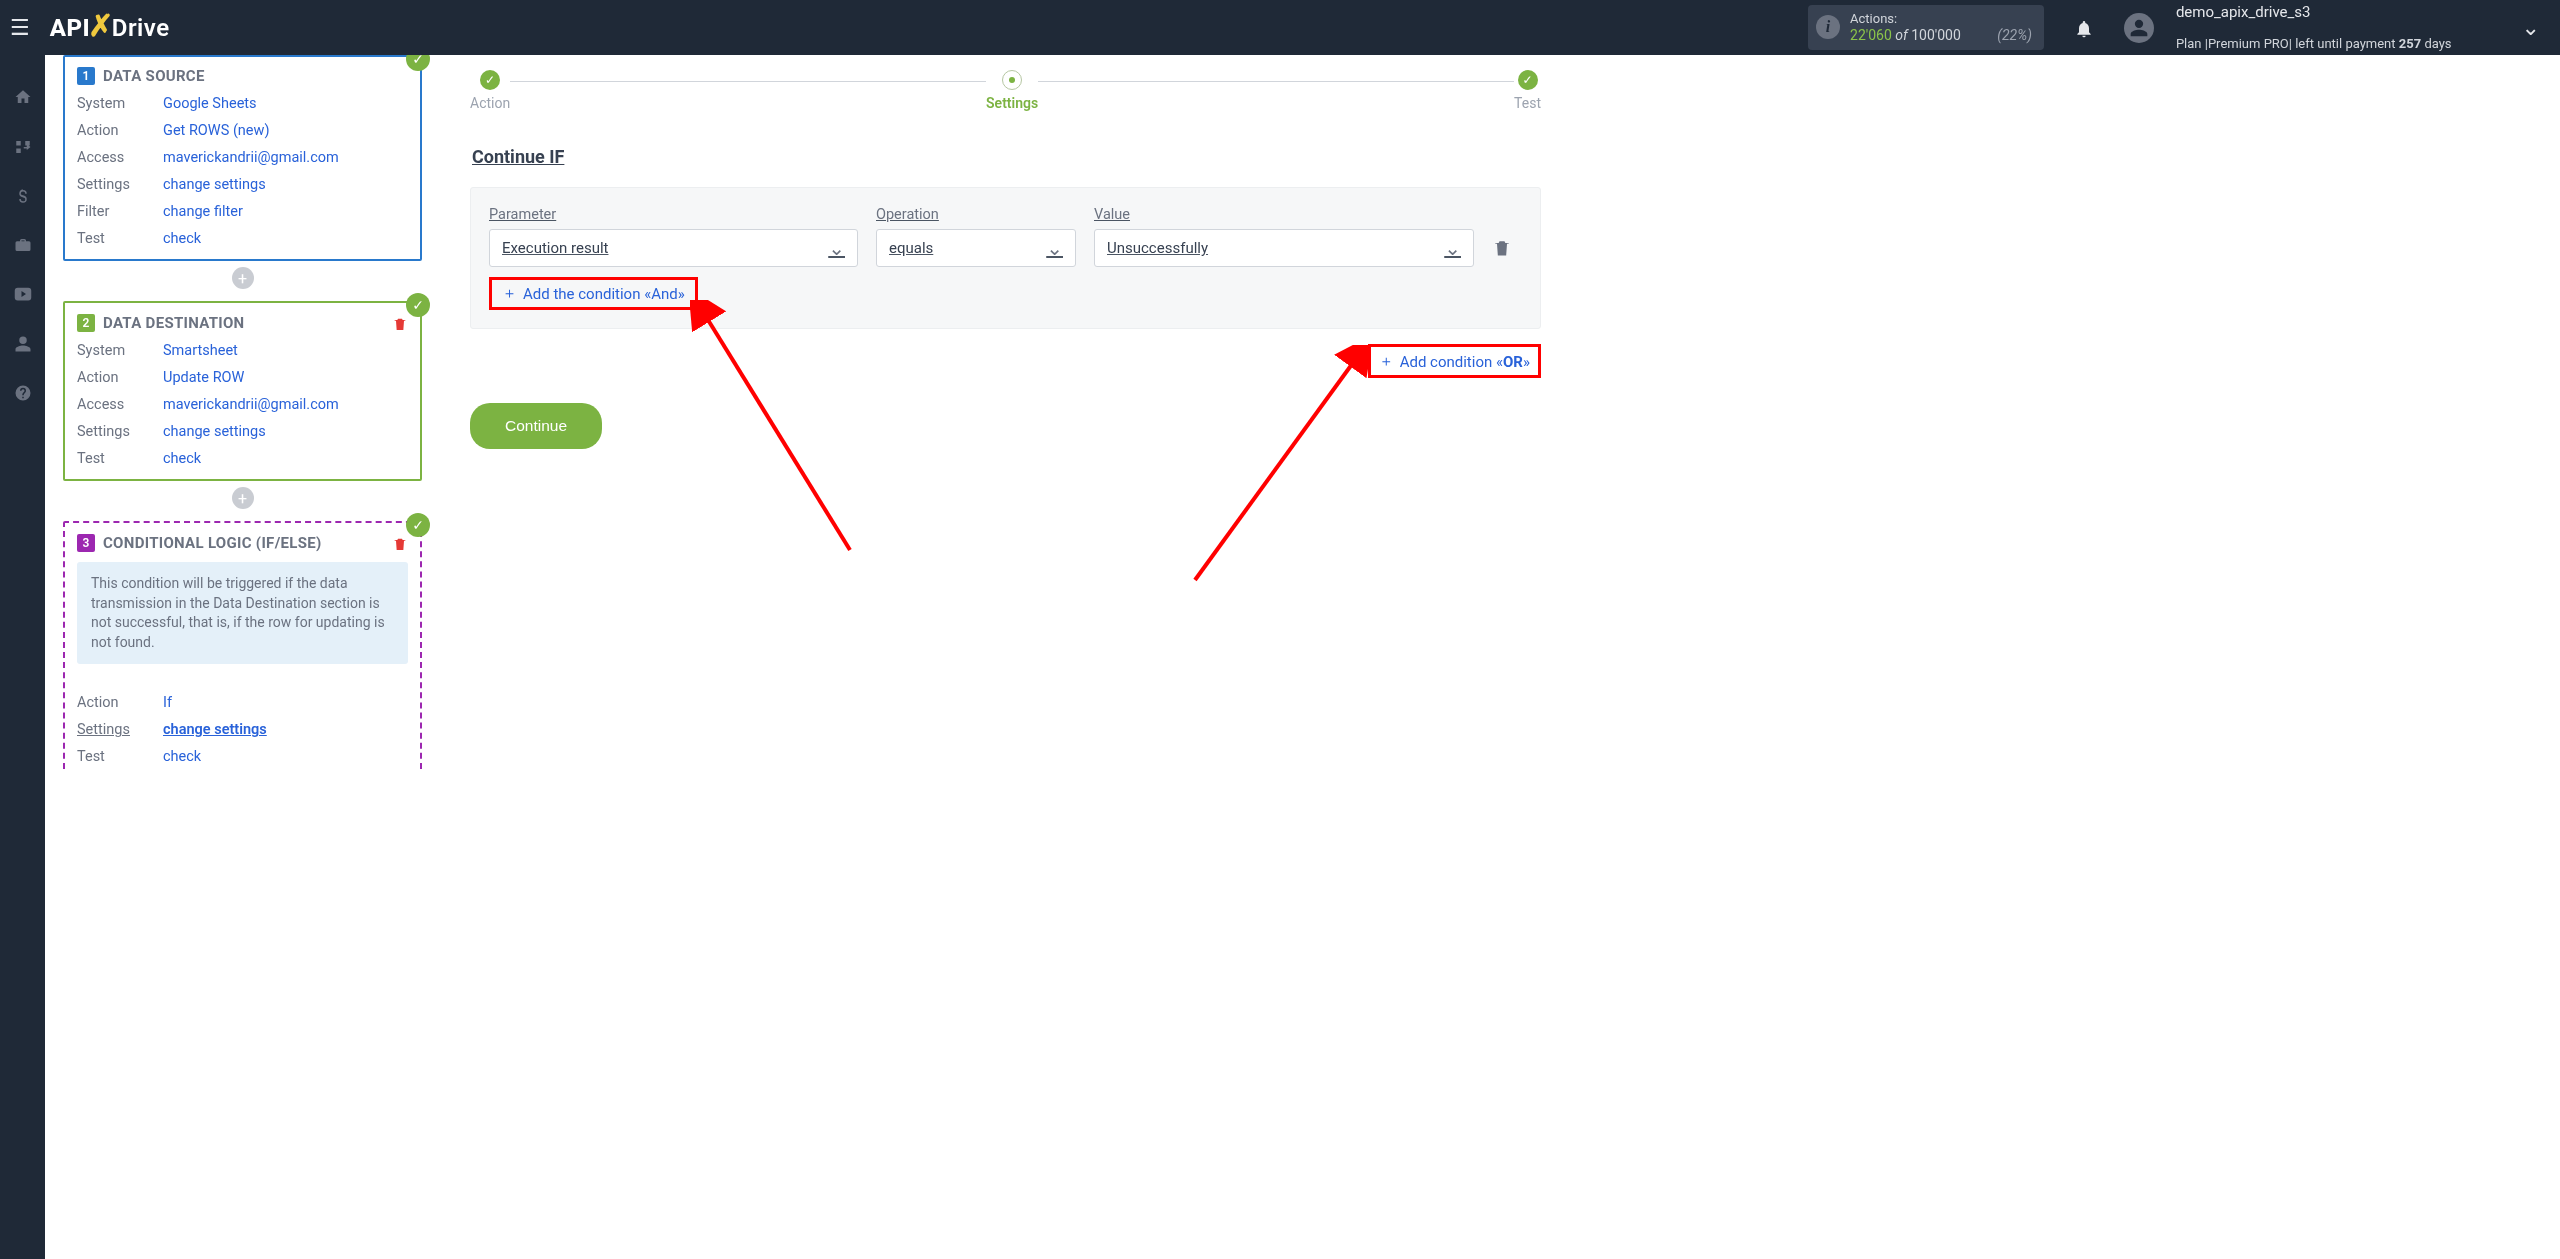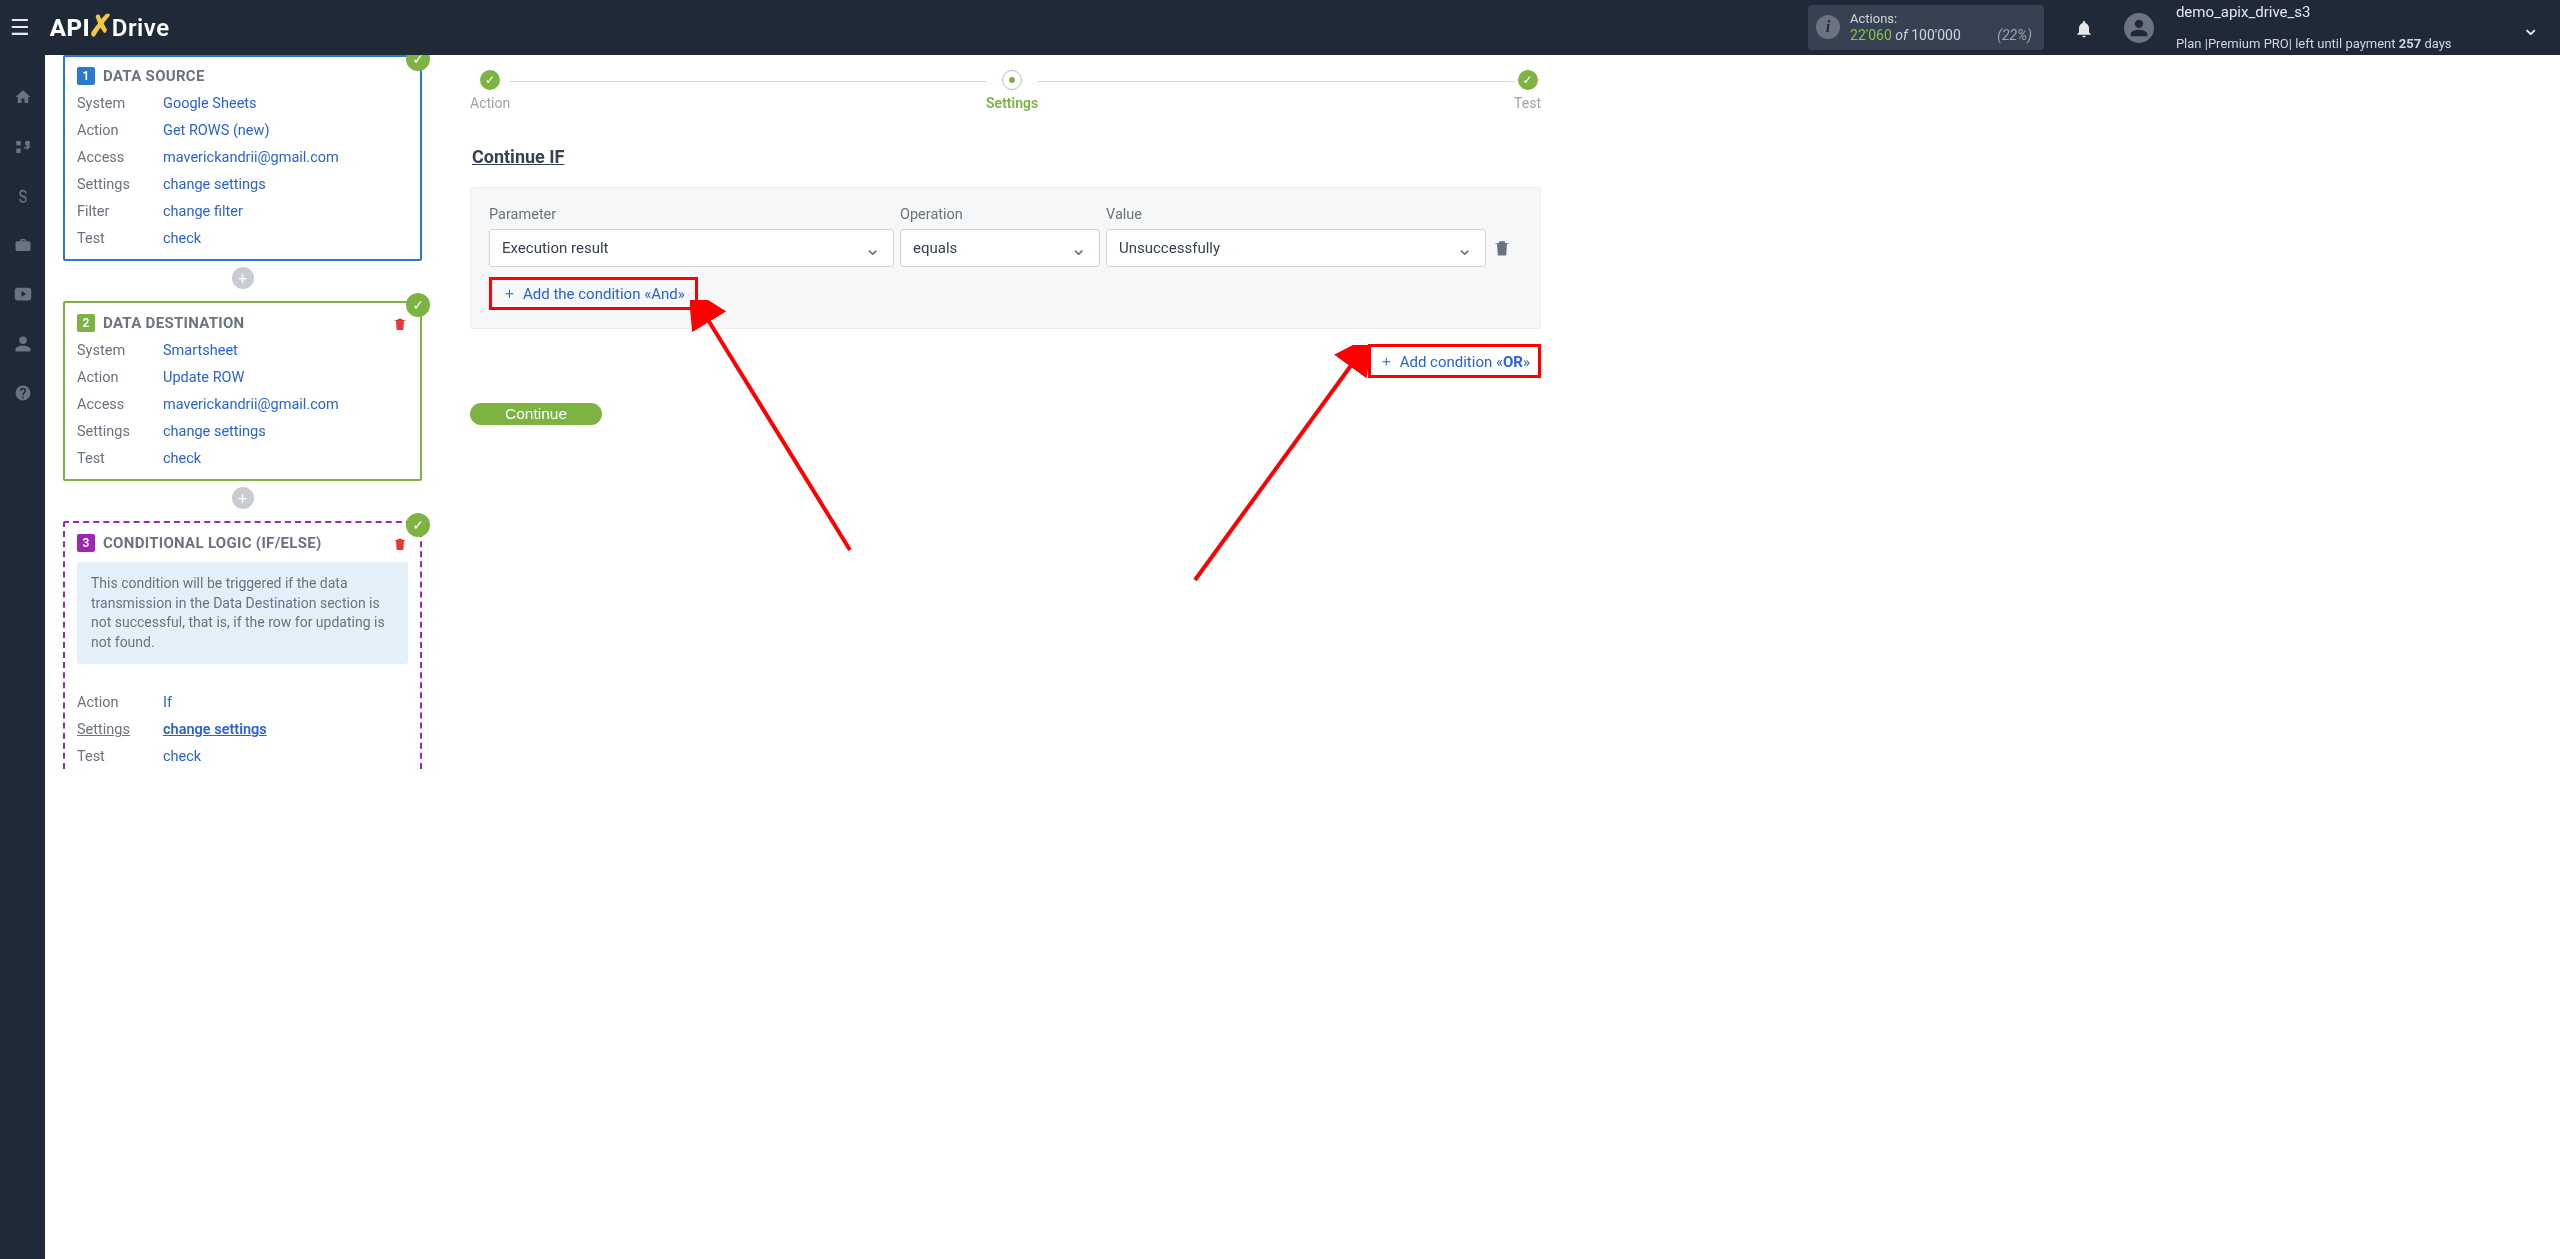--- a/index.html
+++ b/index.html
@@ -65,35 +65,35 @@
   .step .circle { width:20px; height:20px; border-radius:50%;}
   .step.ok .circle { background:#7CB342; color:#fff; display:flex; align-items:center; justify-content:center; font-size:12px;}
   .step.mid .circle { border:1px solid #b6c7a3; background:#fff; position:relative;}
   .step.mid .circle::after { content:''; width:6px; height:6px; background:#7CB342; border-radius:50%; position:absolute; top:6px; left:6px;}
   .step.mid .lbl { color:#7CB342; font-weight:600;}
   .steps .line { height:1px; background:#d1d5db; flex:1; margin-bottom:18px;}
 
   .section-title { font-size:18px; font-weight:700; color:#374151; text-decoration:underline; margin:35px 0 20px 2px;}
 
   .cond-block { background:#f6f7f8; border:1px solid #eceef0; border-radius:3px; padding:18px; position:relative;}
-  .cond-row { display:grid; grid-template-columns: 1fr 200px 380px 30px; gap:6px; align-items:end;}
+  .cond-row { display:grid; grid-template-columns: 1fr 200px 380px 30px; gap:18px; align-items:end;text-decoration:underline;}
   .cond-row .col .clabel { font-size:14.5px; color:#6b7280; margin-bottom:6px;}
   .select { background:#fff; border:1px solid #d1d5db; border-radius:3px; height:38px; display:flex; align-items:center; padding:0 12px; justify-content:space-between; font-size:15px; color:#374151; cursor:pointer;}
   .select .chev { color:#6b7280; font-size:20px; line-height:1;}
   .trash-icon { color:#6b7280; font-size:20px; cursor:pointer; display:flex; align-items:center; height:38px;}
 
   .add-and { display:inline-flex; align-items:center; gap:6px; color:#2962d9; font-size:15px; margin-top:14px; cursor:pointer; padding:2px 6px;}
   .red-box-and { border:3px solid #ff0000; display:inline-block; padding:2px 4px; margin-top:10px;}
 
   .add-or-wrap { display:flex; justify-content:flex-end; margin-top:15px;}
   .red-box-or { border:3px solid #ff0000; padding:4px 8px;}
   .add-or { display:inline-flex; align-items:center; gap:6px; color:#2962d9; font-size:15px; cursor:pointer;}
   .add-or b { font-weight:700;}
 
-  .continue-btn { background:#7CB342; color:#fff; border:none; border-radius:20px; padding:2px 35px; font-size:15.5px; font-weight:500; margin-top:25px; cursor:pointer;}
+  .continue-btn { background:#7CB342; color:#fff; border:none; border-radius:20px; padding:14px 35px; font-size:15.5px; font-weight:500; margin-top:25px; cursor:pointer;}
 
   
   .arrow { position:absolute; pointer-events:none;}
 
   
   .svg-ico { width:1em; height:1em; display:inline-block; vertical-align:middle;}
 </style>
 </head>
 <body>
 

